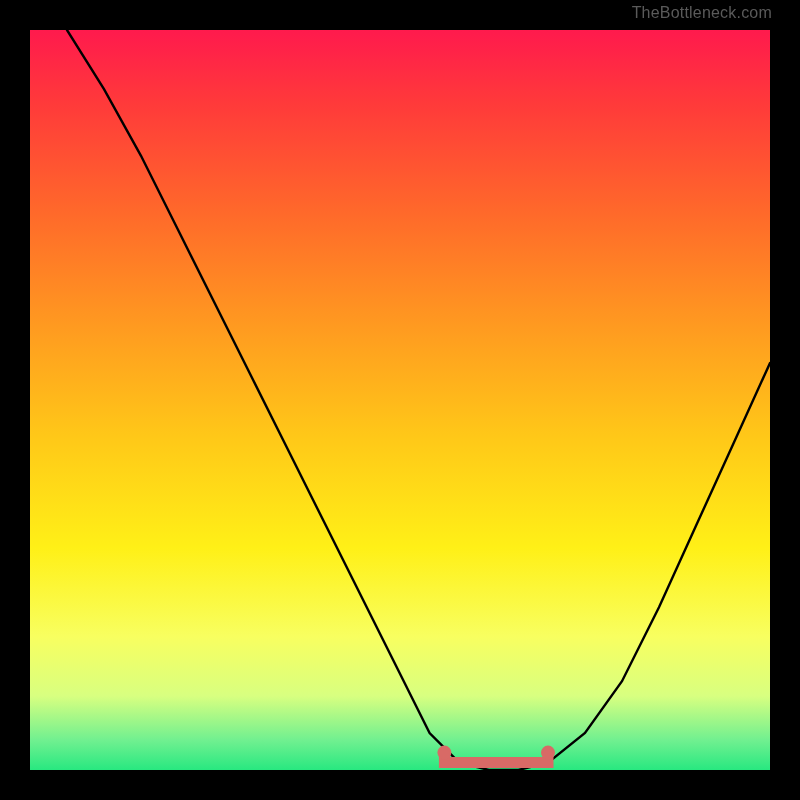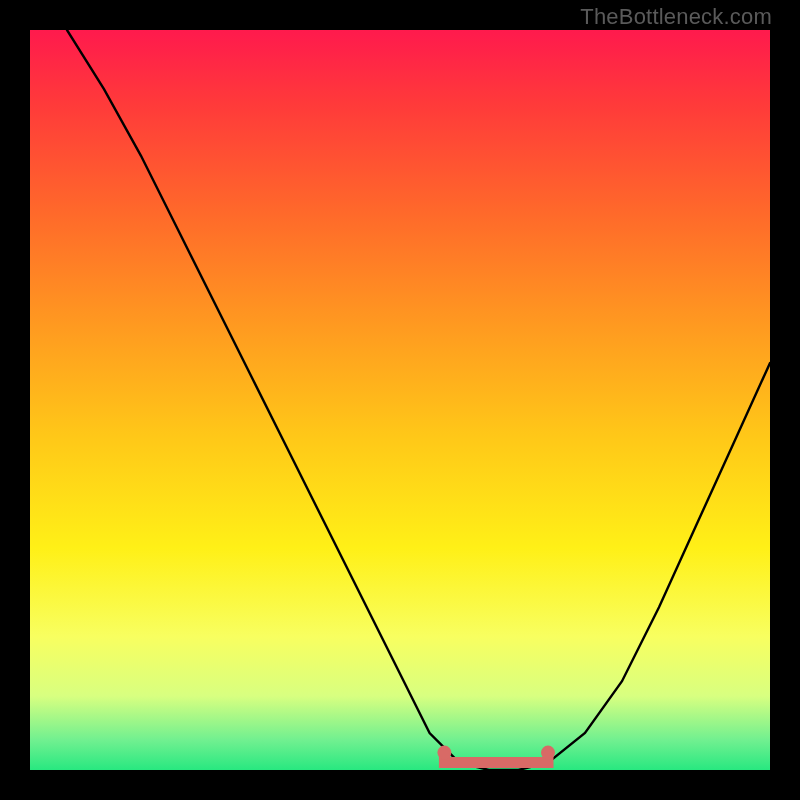--- a/index.html
+++ b/index.html
@@ -40,21 +40,21 @@
     position: absolute;
     left: 0; top: 0;
     width: 740px;
     height: 740px;
   }
   .watermark {
     position: absolute;
     top: 4px;
     right: 28px;
     font-family: Arial, Helvetica, sans-serif;
-    font-size: 22px;
+    font-size: 16px;
     color: #5a5a5a;
     letter-spacing: 0.2px;
     user-select: none;
     text-align: right;
   }
 </style>
 </head>
 <body>
 
 <div class="frame">

